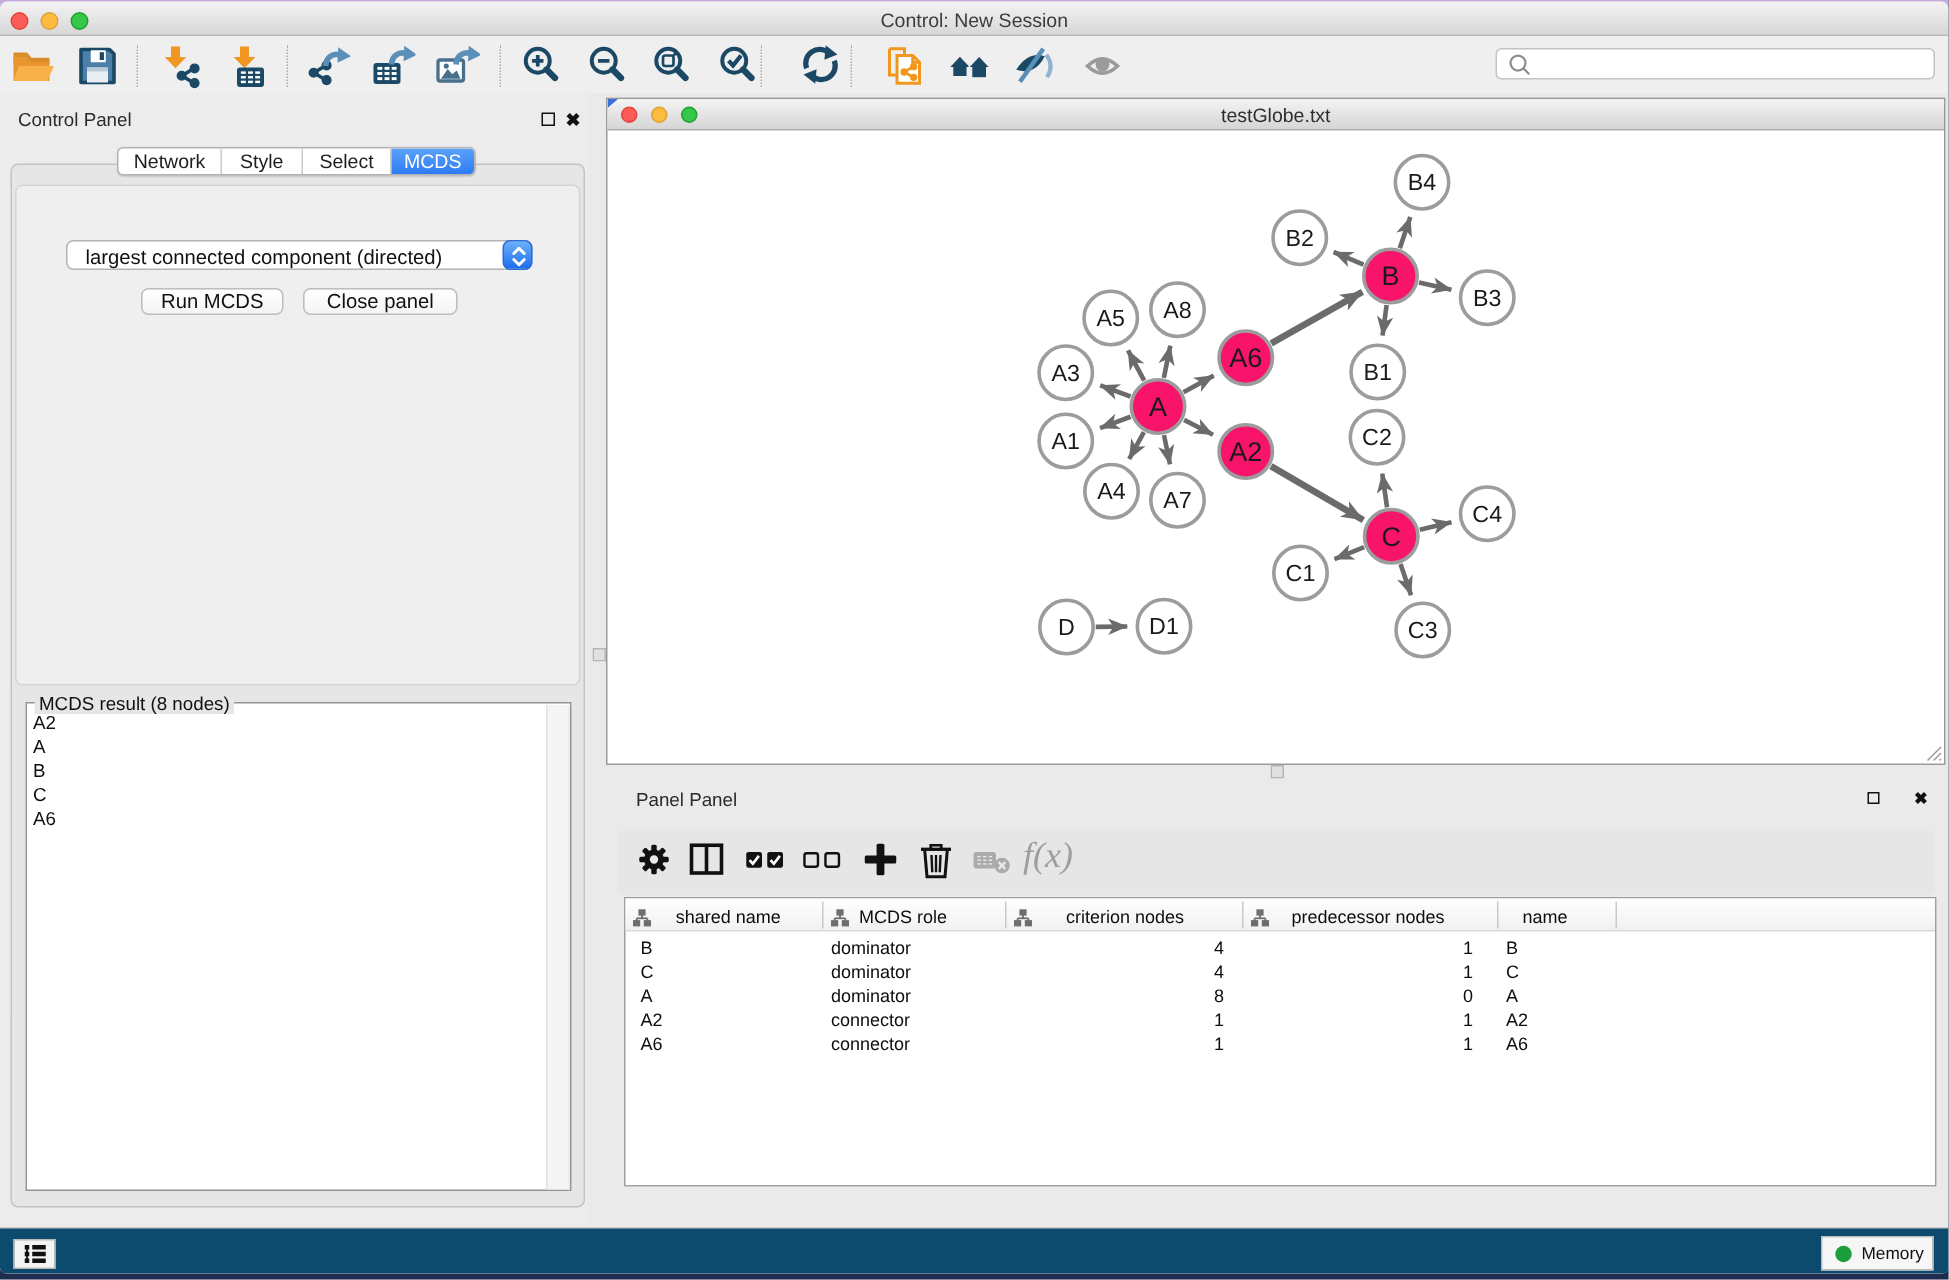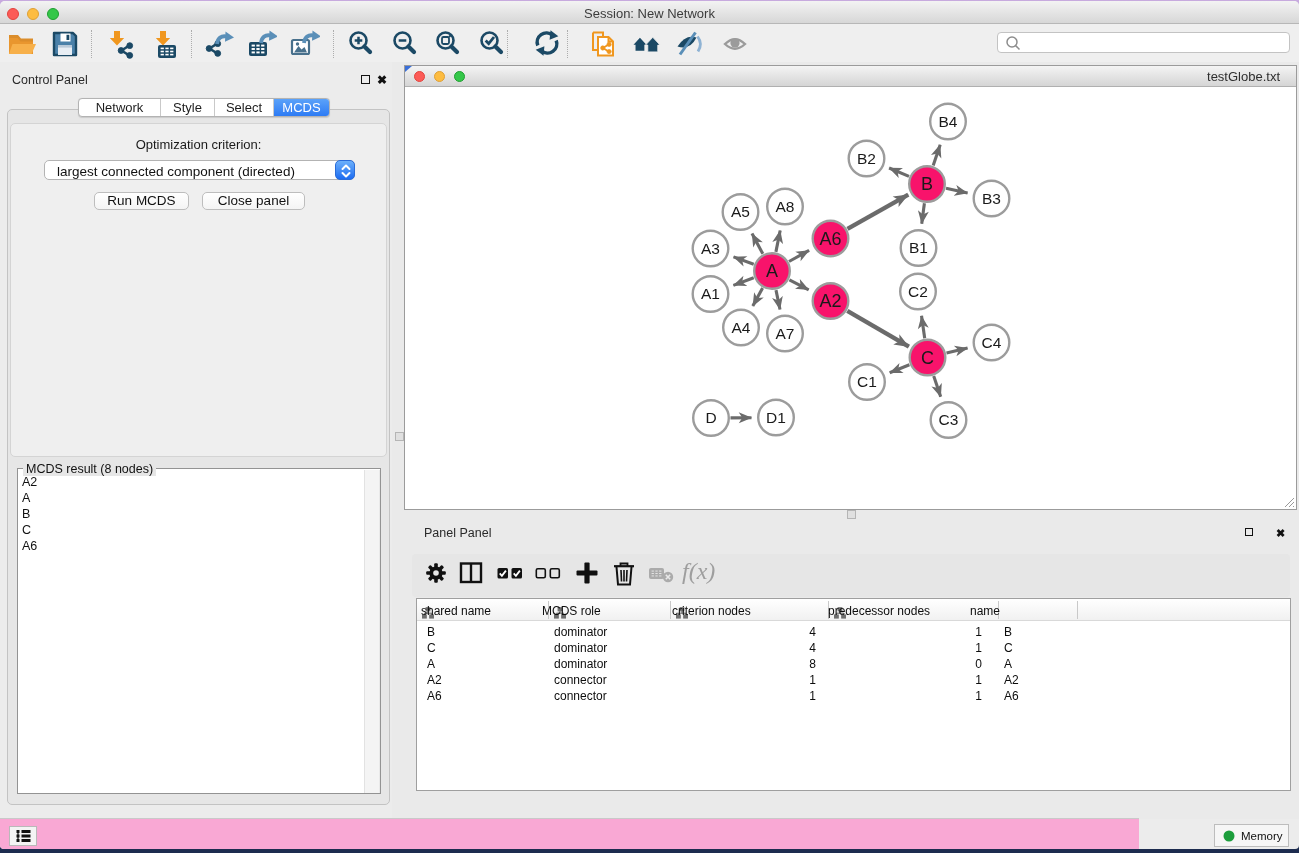--- a/index.html
+++ b/index.html
@@ -28,47 +28,47 @@
 #dropdown .step{position:absolute;right:-1px;top:-1px;width:20px;height:20px;border-radius:5px;background:linear-gradient(#6cb0fb,#1d6cf1);border:1px solid #2a6cd8}
 .btn{position:absolute;height:18px;background:linear-gradient(#ffffff,#f4f4f4);border:1px solid #bdbdbd;border-radius:5px;font-size:13.5px;color:#111;text-align:center;line-height:16.5px}
 #fieldset{position:absolute;left:17px;top:467px;width:364px;height:326px;background:#fff;border:1px solid #939393}
 #fieldset-legend{position:absolute;left:23px;top:461px;padding:0 3px;background:#e6e6e6;font-size:12.5px;color:#111}
 #mcds-scroll{position:absolute;left:346px;top:1px;width:16px;height:323px;background:#f4f4f4;border-left:1px solid #e2e2e2;border-right:1px solid #e9e9e9}
 .mcds-item{position:absolute;left:5px;font-size:12.5px;color:#111}
 
 #mdi{position:absolute;left:392px;top:61px;width:907px;height:757px;background:#eaeaea}
 #netwin{position:absolute;left:404px;top:64px;width:893px;height:445px;background:#fff;border:1px solid #9b9b9b}
 #nettitle{position:absolute;left:0;top:0;width:100%;height:21px;background:linear-gradient(#f4f4f4,#d5d5d5);border-bottom:1px solid #b0b0b0}
-#nettitle .t{position:absolute;left:0;right:16px;top:3px;text-align:right;font-size:13px;color:#2e2e2e}
+#nettitle .t{position:absolute;left:0;right:0;top:3px;text-align:center;font-size:13px;color:#2e2e2e}
 
 #tp-title{position:absolute;left:424px;top:525px;font-size:12.5px;color:#2a2a2a}
 #tp-toolbar{position:absolute;left:410px;top:556px;width:880px;height:36px}
 #tbl{position:absolute;left:416px;top:597px;width:875px;height:193px;background:#fff;border:1px solid #9f9f9f}
 #tbl .hdr{position:absolute;left:0;top:0;width:100%;height:22px;background:linear-gradient(#ffffff,#f1f1f1);border-bottom:1px solid #d9d9d9}
 .hsep{position:absolute;top:2px;height:18px;width:0;border-left:1px solid #c9c9c9}
-.hlabel{position:absolute;top:5px;font-size:12px;color:#0d0d0d;text-align:left}
+.hlabel{position:absolute;top:5px;font-size:12px;color:#0d0d0d;text-align:center}
 .cell{position:absolute;font-size:12px;color:#0d0d0d;white-space:pre}
 
 #btabs{position:absolute;left:673px;top:790px;height:21px;display:flex;border:1px solid #b3b3b3;border-radius:4px;background:#fff;overflow:hidden;box-shadow:0 0.5px 1px rgba(0,0,0,.12)}
 #btabs .tab{font-size:13px;color:#1d1d1d;text-align:center;line-height:19.5px;border-right:1px solid #c9c9c9}
 #btabs .tab:last-child{border-right:none}
 #btabs .sel{background:linear-gradient(#5ba2f9,#2d7bf4);color:#fff}
 
-#statusbar{position:absolute;left:0;top:817px;width:1139px;height:31px;background:#f9a8d4;border-top:1px solid #c9c9c9}
+#statusbar{position:absolute;left:0;top:817px;width:1299px;height:31px;background:#0c4a6e;border-top:1px solid #c9c9c9}
 #sb-btn{position:absolute;left:9px;top:7px;width:28px;height:20px;background:#f4f4f4;border:1px solid #b9b9b9}
 #mem-btn{position:absolute;left:1214px;top:5px;width:75px;height:23px;background:#f6f6f6;border:1px solid #bdbdbd;font-size:11.5px;color:#111}
 </style></head>
 <body>
 <div id="desktop-top"></div>
 <div id="appwin">
   <div id="titlebar">
     <div class="tl" style="left:7px;background:#fc5b57;border:0.5px solid #e2443e"></div>
     <div class="tl" style="left:27px;background:#fdbc40;border:0.5px solid #dfa035"></div>
     <div class="tl" style="left:47px;background:#34c749;border:0.5px solid #1f9f31"></div>
-    <div class="t">Session: New Network</div>
+    <div class="t">Control: New Session</div>
   </div>
   <div id="toolbar">
     <svg class="ticon" style="left:5px" width="32" height="32" viewBox="0 0 32 32">
         <path d="M4,7 L13,7 L16,10.5 L28,10.5 L28,15 L4,15 Z" fill="#db8d2b"></path>
         <path d="M4,26 L4,10 L12.5,10 L15.5,13.5 L28,13.5 L28,26 Z" fill="#e9962e"></path>
         <path d="M7.5,16 L31,16 L26.5,26 L3.9,26 Z" fill="#f7b04a"></path>
       </svg>
 <svg class="ticon" style="left:49px" width="32" height="32" viewBox="0 0 32 32">
         <path d="M5,5 h19 l3,3 v19 h-22 Z" fill="#4a80a8" stroke="#1b4965" stroke-width="2.4" stroke-linejoin="round"></path>
         <rect x="11.5" y="5.5" width="10" height="8" fill="#fff"></rect>
@@ -210,26 +210,25 @@
         </svg>
       </div>
   </div>
 
   <div id="cp-title">Control Panel</div>
   <div class="winbtn-sq" style="left:361px;top:74px"></div>
   <div class="winbtn-x" style="left:377px;top:74px">✖</div>
   <div id="cp-outer"></div>
   <div id="cp-inner"></div>
   <div id="tabs">
-    <div class="tab" style="width:82px">Network</div>
+    <div class="tab" style="width:69px">Network</div>
     <div class="tab" style="width:54px">Style</div>
     <div class="tab" style="width:59px">Select</div>
     <div class="tab sel" style="width:55px">MCDS</div>
   </div>
-  <div id="opt-label">Optimization criterion:</div>
   <div id="dropdown">
     <div class="txt">largest connected component (directed)</div>
     <div class="step"><svg width="20" height="20">
           <polyline points="6.5,8 10,4.5 13.5,8" fill="none" stroke="#fff" stroke-width="2" stroke-linecap="round" stroke-linejoin="round"></polyline>
           <polyline points="6.5,12 10,15.5 13.5,12" fill="none" stroke="#fff" stroke-width="2" stroke-linecap="round" stroke-linejoin="round"></polyline>
         </svg></div>
   </div>
   <div class="btn" style="left:94px;top:191px;width:95px">Run MCDS</div>
   <div class="btn" style="left:202px;top:191px;width:103px">Close panel</div>
   <div id="fieldset">

